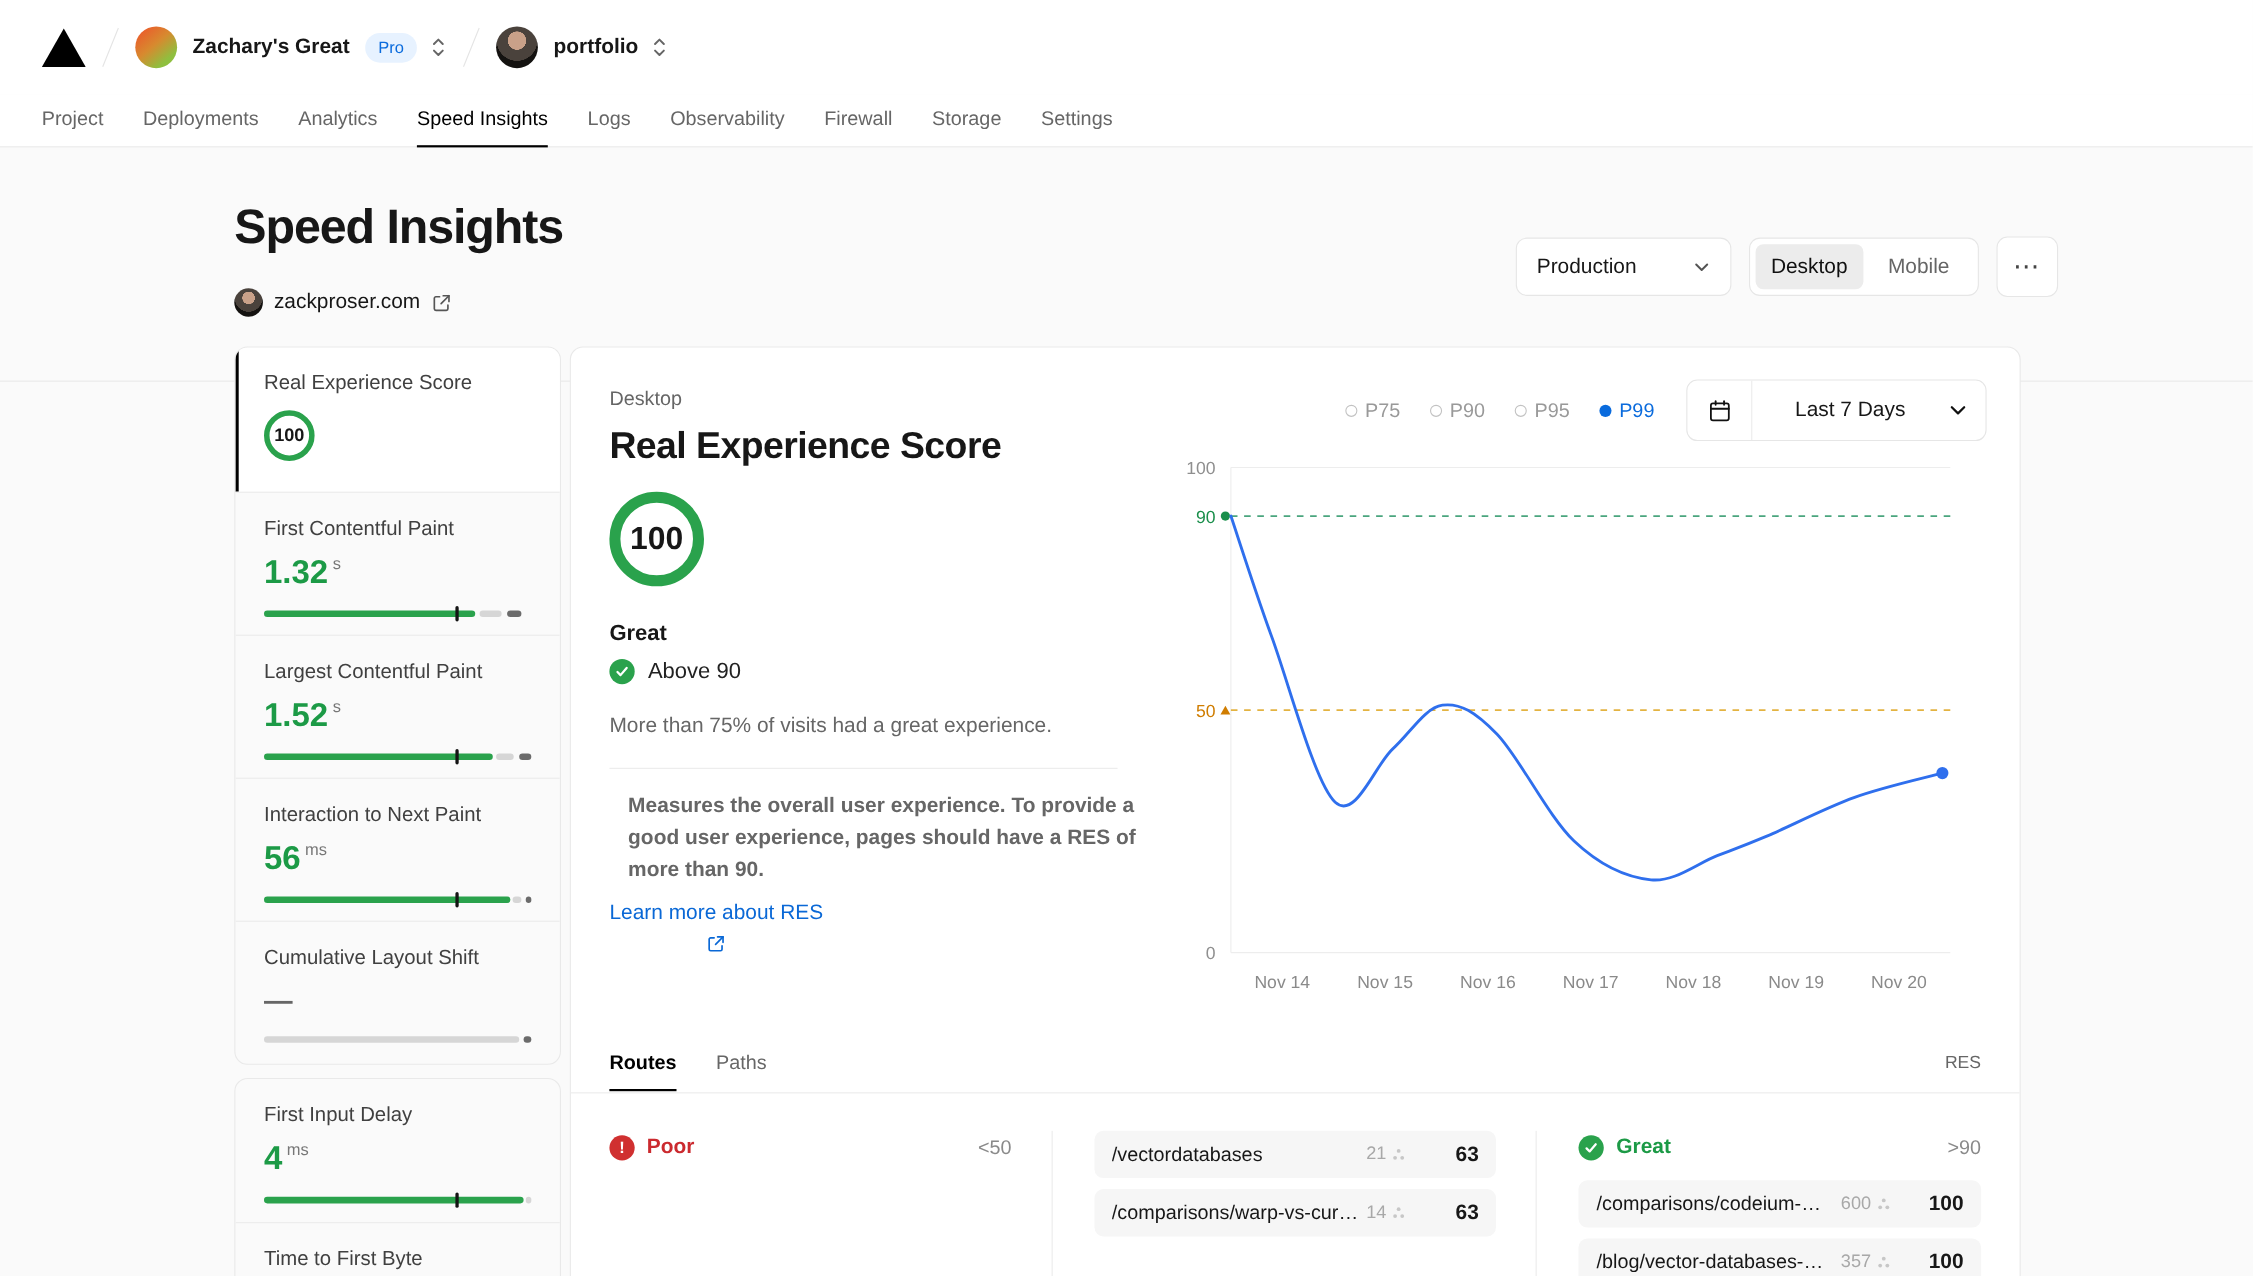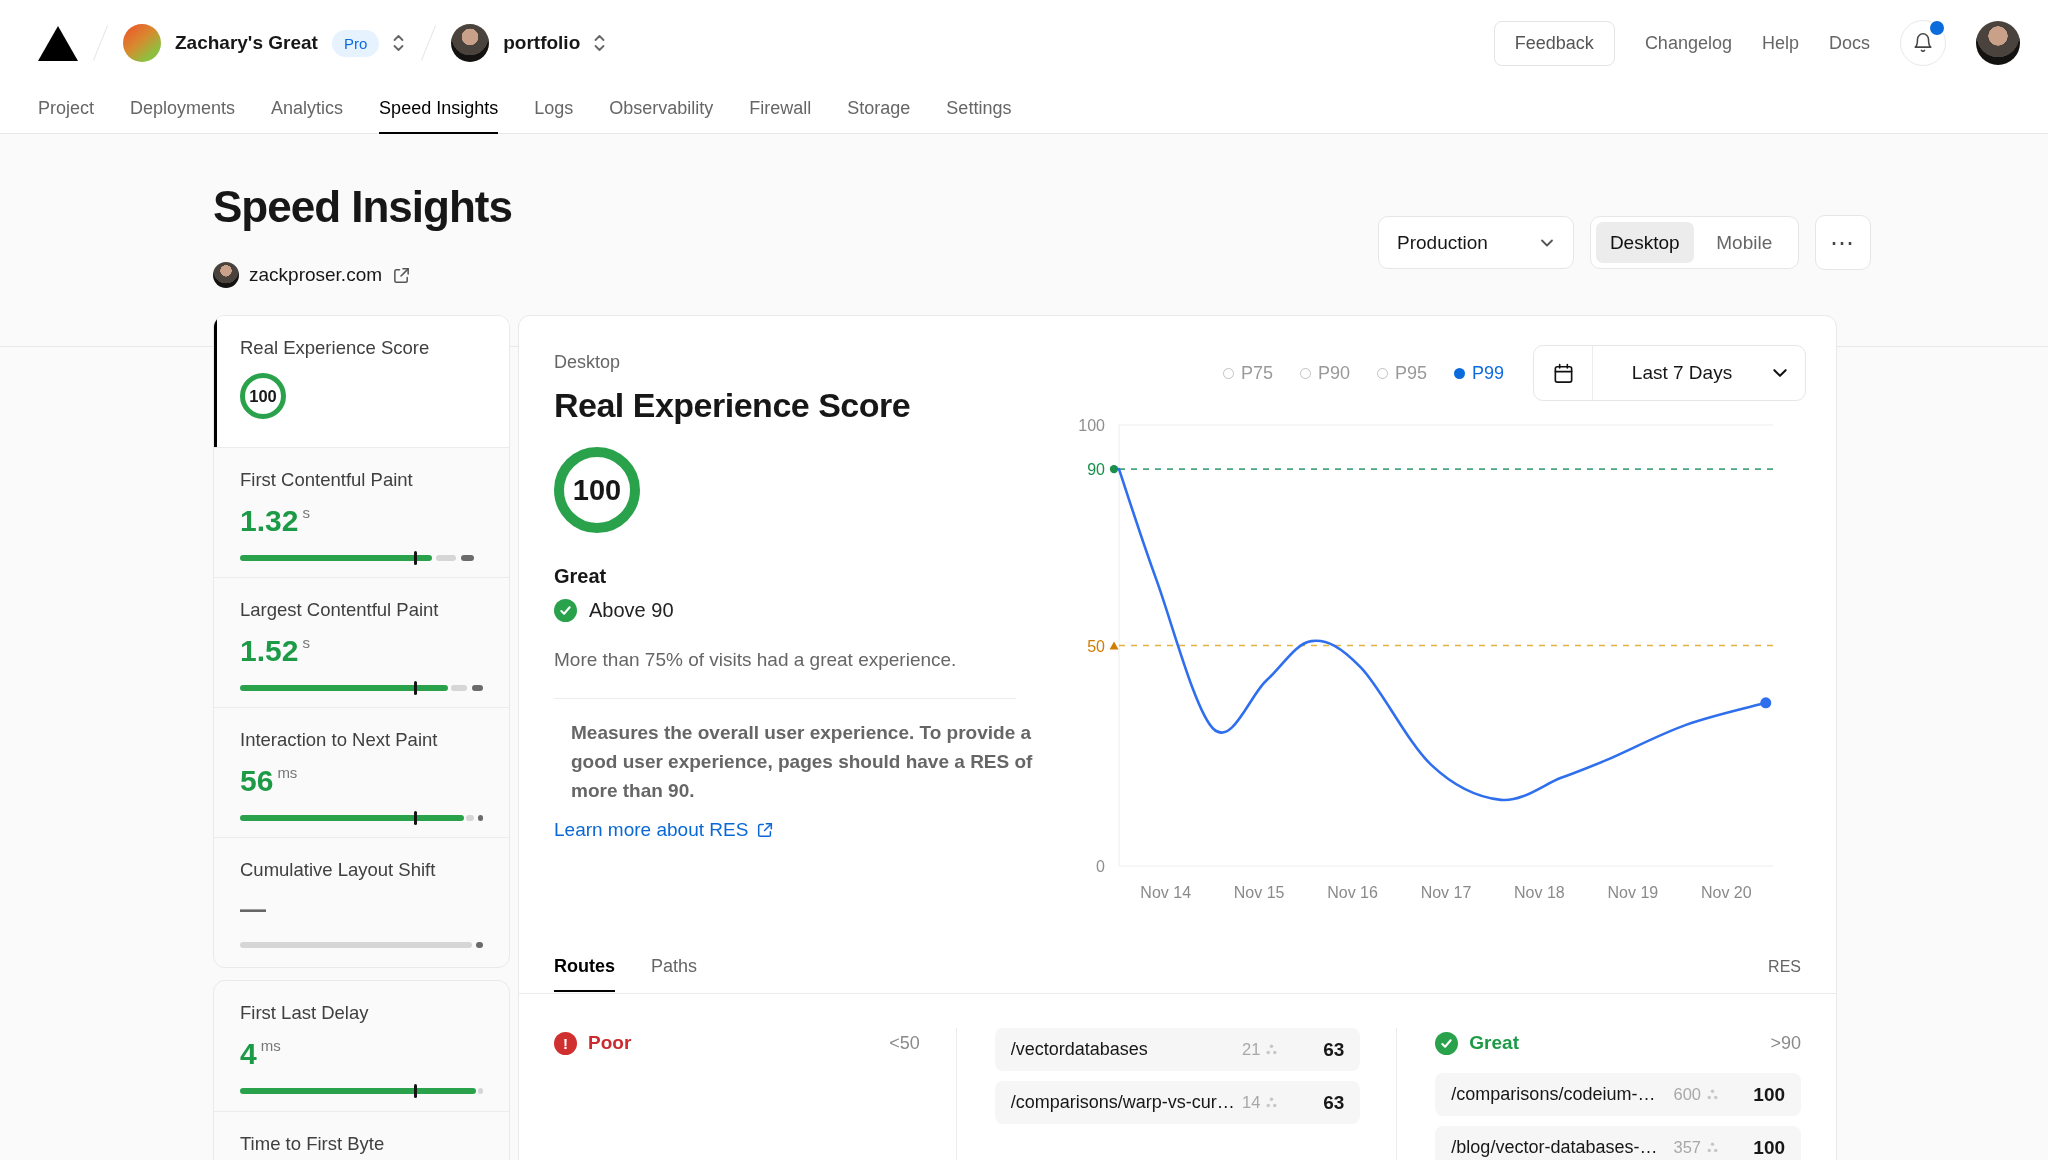--- a/index.html
+++ b/index.html
@@ -66,21 +66,21 @@
   
   .main-card{position:absolute;left:518px;top:315px;width:1319px;height:940px;background:#fff;border:1px solid #e9e9e9;border-radius:12px;box-sizing:border-box;z-index:1;}
   .device-label{position:absolute;left:35px;top:36px;font-size:18px;color:#666;}
   .main-heading{position:absolute;left:35px;top:70px;font-size:34px;font-weight:700;letter-spacing:-.5px;margin:0;}
   .big-ring{position:absolute;left:35px;top:131px;width:86px;height:86px;border:10px solid #2aa24c;border-radius:50%;display:flex;align-items:center;justify-content:center;font-size:29px;font-weight:600;box-sizing:border-box;}
   .rating-label{position:absolute;left:35px;top:249px;font-size:20px;font-weight:700;}
   .threshold-row{position:absolute;left:35px;top:283px;display:flex;align-items:center;gap:12px;font-size:20px;color:#222;}
   .summary{position:absolute;left:35px;top:333px;font-size:19px;color:#666;}
   .main-divider{position:absolute;left:35px;top:382px;width:462px;height:1px;background:#ececec;}
   .description{position:absolute;left:52px;top:402px;width:462px;font-size:19px;line-height:29px;color:#666;font-weight:bold;}
-  .learn-link{position:absolute;left:35px;top:503px;display:flex;align-items:center;gap:8px;font-size:19px;color:#0a68d6;cursor:pointer;}
+  .learn-link{position:absolute;left:35px;top:503px;display:flex;align-items:center;gap:8px;font-size:19px;color:#0a68d6;cursor:pointer;flex-direction:column;}
   .percentiles{position:absolute;top:47px;right:332px;display:flex;gap:27px;align-items:center;}
   .pct{display:flex;align-items:center;gap:7px;font-size:18px;color:#999;cursor:pointer;}
   .pct .dot{width:11px;height:11px;border-radius:50%;border:1.5px solid #c2c2c2;box-sizing:border-box;}
   .pct.active{color:#0a6bdd;}
   .pct.active .dot{border:none;background:#0a6bdd;}
   .date-ctl{position:absolute;top:29px;right:30px;width:273px;height:56px;background:#fff;border:1px solid #e6e6e6;border-radius:10px;display:flex;align-items:center;box-sizing:border-box;cursor:pointer;}
   .date-cal{width:58px;height:100%;display:flex;align-items:center;justify-content:center;border-right:1px solid #ececec;}
   .date-label{flex:1;text-align:center;font-size:19px;font-weight:500;}
   .date-chev{margin-right:16px;display:flex;}
   .chart-wrap{position:absolute;left:542px;top:95px;width:730px;height:500px;}
@@ -128,36 +128,20 @@
     <div class="slash"></div>
     <div class="avatar photo-avatar"></div>
     <span class="nav-name">portfolio</span>
     <span class="sorter">
       <svg width="15" height="24" viewBox="0 0 15 24" fill="none" stroke="#666" stroke-width="1.8" stroke-linecap="round" stroke-linejoin="round">
           <path d="M3.5 9 L7.5 5 L11.5 9"></path>
           <path d="M3.5 15 L7.5 19 L11.5 15"></path>
         </svg>
     </span>
   </div>
-  <div class="nav-right">
-    <button class="feedback-btn">Feedback</button>
-    <div id="nav-links">
-        <span class="nav-link">Changelog</span>
-        <span class="nav-link">Help</span>
-        <span class="nav-link">Docs</span>
-      </div>
-    <div class="bell-wrap">
-      <svg width="22" height="22" viewBox="0 0 24 24" fill="none" stroke="#444" stroke-width="1.7" stroke-linecap="round" stroke-linejoin="round">
-          <path d="M18 8a6 6 0 0 0-12 0c0 7-2.5 8.5-2.5 8.5h17S18 15 18 8"></path>
-          <path d="M13.7 20a2 2 0 0 1-3.4 0"></path>
-        </svg>
-      <span class="bell-dot"></span>
-    </div>
-    <div class="avatar photo-avatar nav-avatar"></div>
-  </div>
 </div>
 
 <div class="tabbar" id="tabbar">
     <div class="tab">Project</div>
     <div class="tab">Deployments</div>
     <div class="tab">Analytics</div>
     <div class="tab active">Speed Insights</div>
     <div class="tab">Logs</div>
     <div class="tab">Observability</div>
     <div class="tab">Firewall</div>
@@ -243,21 +227,21 @@
           <span class="m-val dim">—</span>
         </div>
         <div class="bar">
           <div class="bar-seg bar-light" style="left: 0%; width: 95.5%;"></div>
           <div class="bar-seg bar-dark" style="left: 97%; width: 3%;"></div>
         </div>
       </div>
     </div>
   <div class="m-group" id="m-group-2">
       <div class="m-card">
-        <div class="m-title">First Last Delay</div>
+        <div class="m-title">First Input Delay</div>
         <div class="m-val-row">
           <span class="m-val">4</span>
           <span class="m-unit">ms</span>
         </div>
         <div class="bar">
           <div class="bar-seg bar-green" style="left: 0%; width: 97%;"></div>
           <div class="bar-seg bar-light" style="left: 98%; width: 2%;"></div>
           <div class="bar-tick" style="left: 71.5%;"></div>
         </div>
       </div>

